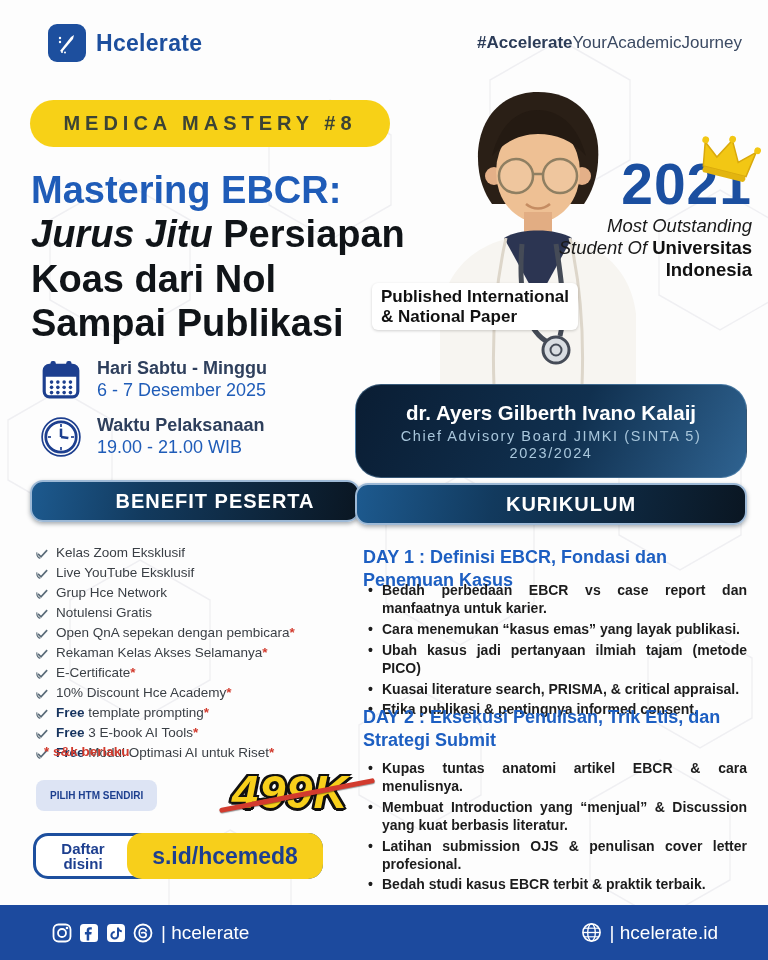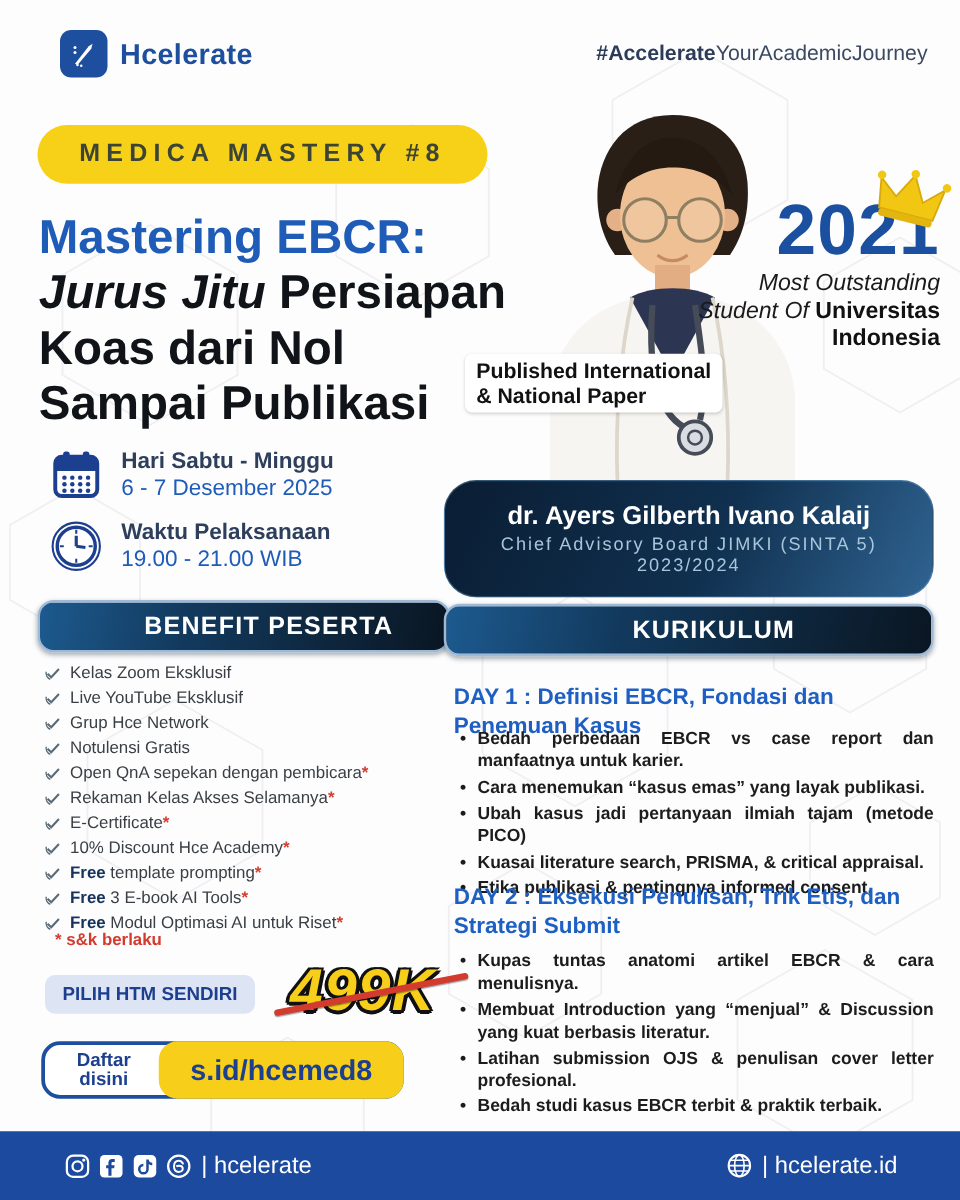--- a/index.html
+++ b/index.html
@@ -24,28 +24,28 @@
 
   .sched { position:absolute; left:40px; top:358px; z-index:4; display:flex; flex-direction:column; gap:14px; }
   .sched-row { display:flex; align-items:center; gap:15px; }
   .sched-txt .lbl { font-size:18px; font-weight:700; color:#2e3f5c; }
   .sched-txt .val { font-size:18px; font-weight:400; color:#1f5cb8; margin-top:1px; }
 
   .pill-head { position:absolute; height:42px; border-radius:13px; background:linear-gradient(100deg,#1d5a8f 0%,#123a5e 35%,#0a1622 100%); border:2px solid #9db9d6; box-shadow:0 2px 4px rgba(10,22,34,.35); display:flex; align-items:center; justify-content:center; color:#fff; font-weight:700; font-size:20px; letter-spacing:1px; z-index:4;padding-left:40px; }
   #benefit-pill { left:30px; top:480px; width:330px; }
   #kurikulum-pill { left:355px; top:483px; width:392px; }
 
-  .benefit-list { position:absolute; left:36px; top:531px; width:345px; list-style:none; z-index:4; }
+  .benefit-list { position:absolute; left:36px; top:546px; width:345px; list-style:none; z-index:4; }
   .benefit-list li { display:flex; align-items:flex-start; gap:7px; font-size:13.5px; color:#3a3f45; margin-bottom:5.5px; line-height:14.5px; }
   .benefit-list li svg { flex:0 0 auto; margin-top:1px; }
   .benefit-list b { color:#16335e; font-weight:800; }
   .star { color:#d23b2e; font-weight:700; }
   .sk-note { position:absolute; left:44px; top:744px; font-size:13.5px; font-weight:700; color:#d23b2e; z-index:4; }
 
-  .price-label { position:absolute; left:36px; top:780px; height:31px; padding:0 14px; background:#dde4f4; border-radius:8px; display:flex; align-items:center; font-size:15px; font-weight:800; color:#1d3f8f; z-index:4; }
+  .price-label { position:absolute; left:36px; top:780px; height:31px; padding:0 14px; background:#dde4f4; border-radius:8px; display:flex; align-items:center; font-size:10px; font-weight:800; color:#1d3f8f; z-index:4; }
   .price { position:absolute; left:232px; top:764px; font-size:47px; font-weight:900; font-style:italic; letter-spacing:1px; color:#f7cf1b; z-index:4;
     text-shadow:-2px -2px 0 #111,2px -2px 0 #111,-2px 2px 0 #111,2px 2px 0 #111,0 3px 0 #111,3px 1px 0 #111,-3px 1px 0 #111; }
   .price-strike { position:absolute; left:218px; top:793px; width:158px; height:5px; background:#d23b2e; transform:rotate(-11deg); border-radius:3px; z-index:5; box-shadow:0 1px 1px rgba(0,0,0,.4); }
 
   .register { position:absolute; left:33px; top:833px; width:290px; height:46px; background:#fff; border:3px solid #1d4f9e; border-radius:15px; display:flex; align-items:stretch; z-index:4; }
   .register .cta { flex:1; display:flex; flex-direction:column; align-items:center; justify-content:center; font-size:15px; line-height:15px; font-weight:800; color:#1d3f8f; }
   .register .link-pill { width:196px; margin:-3px; border-radius:15px; background:#f7cf1b; display:flex; align-items:center; justify-content:center; font-size:23px; font-weight:800; color:#1d3f8f; }
 
   
   .person { position:absolute; left:388px; top:86px; width:300px; height:300px; z-index:1; }

